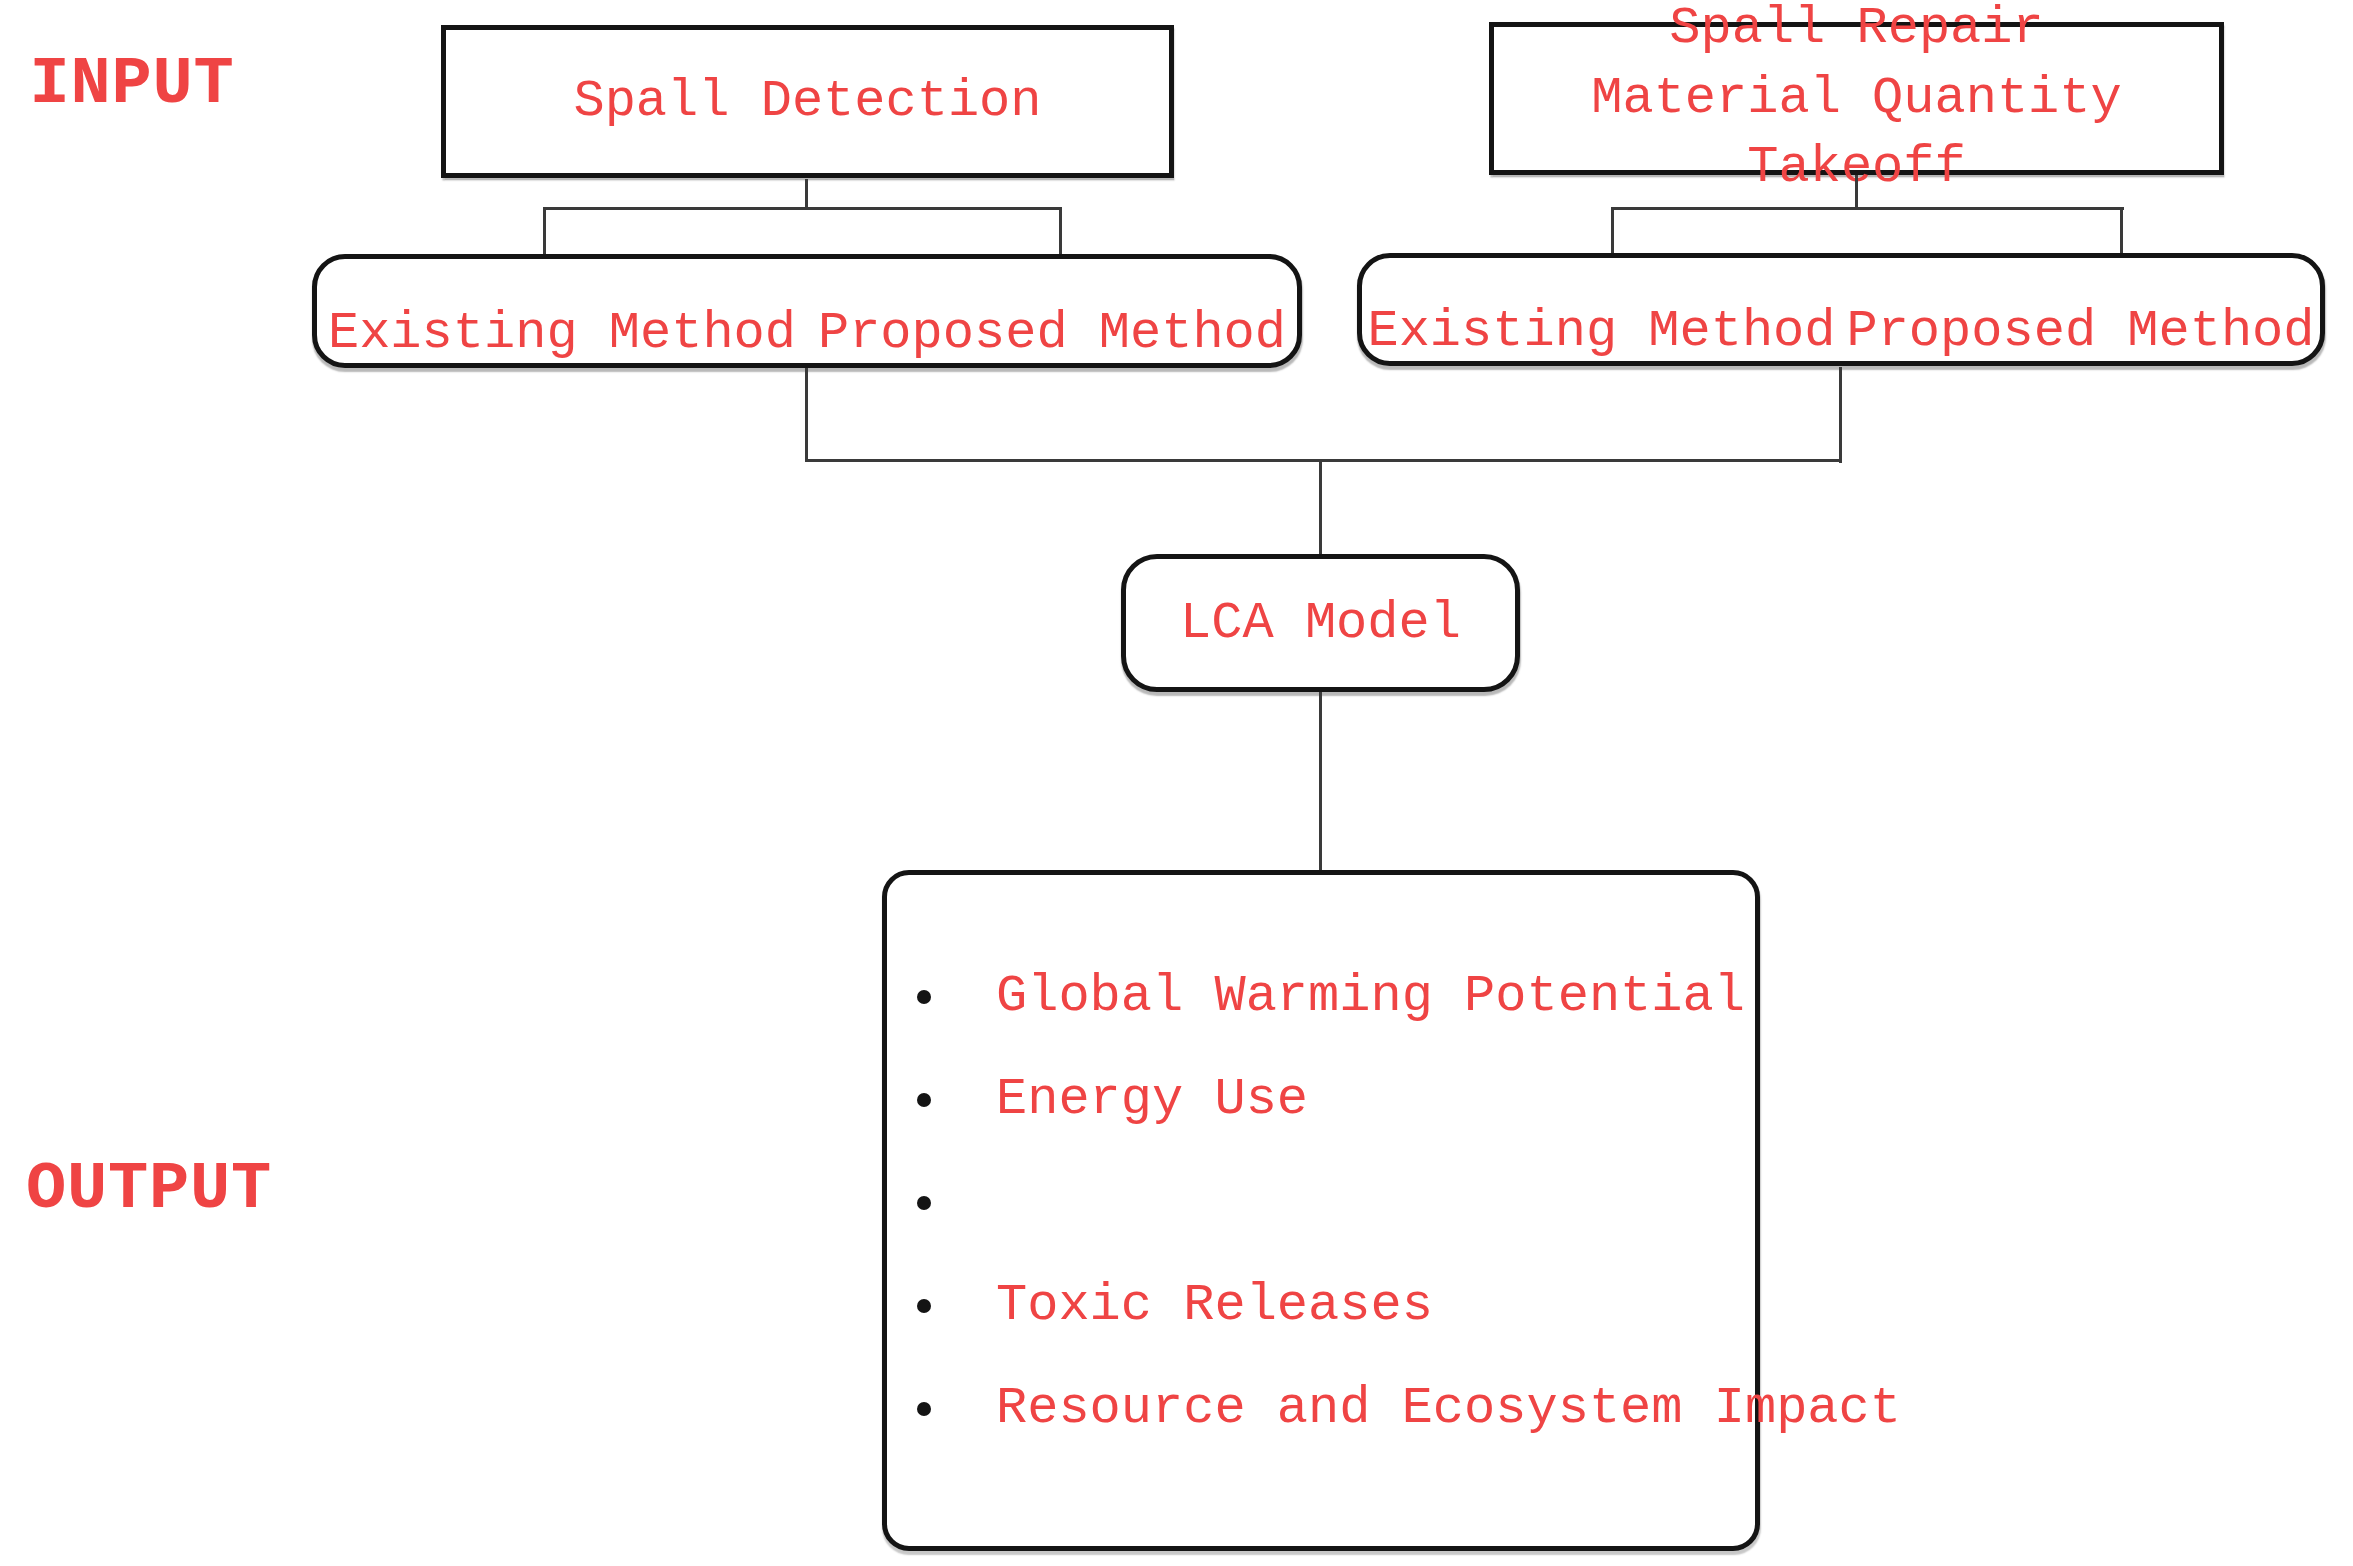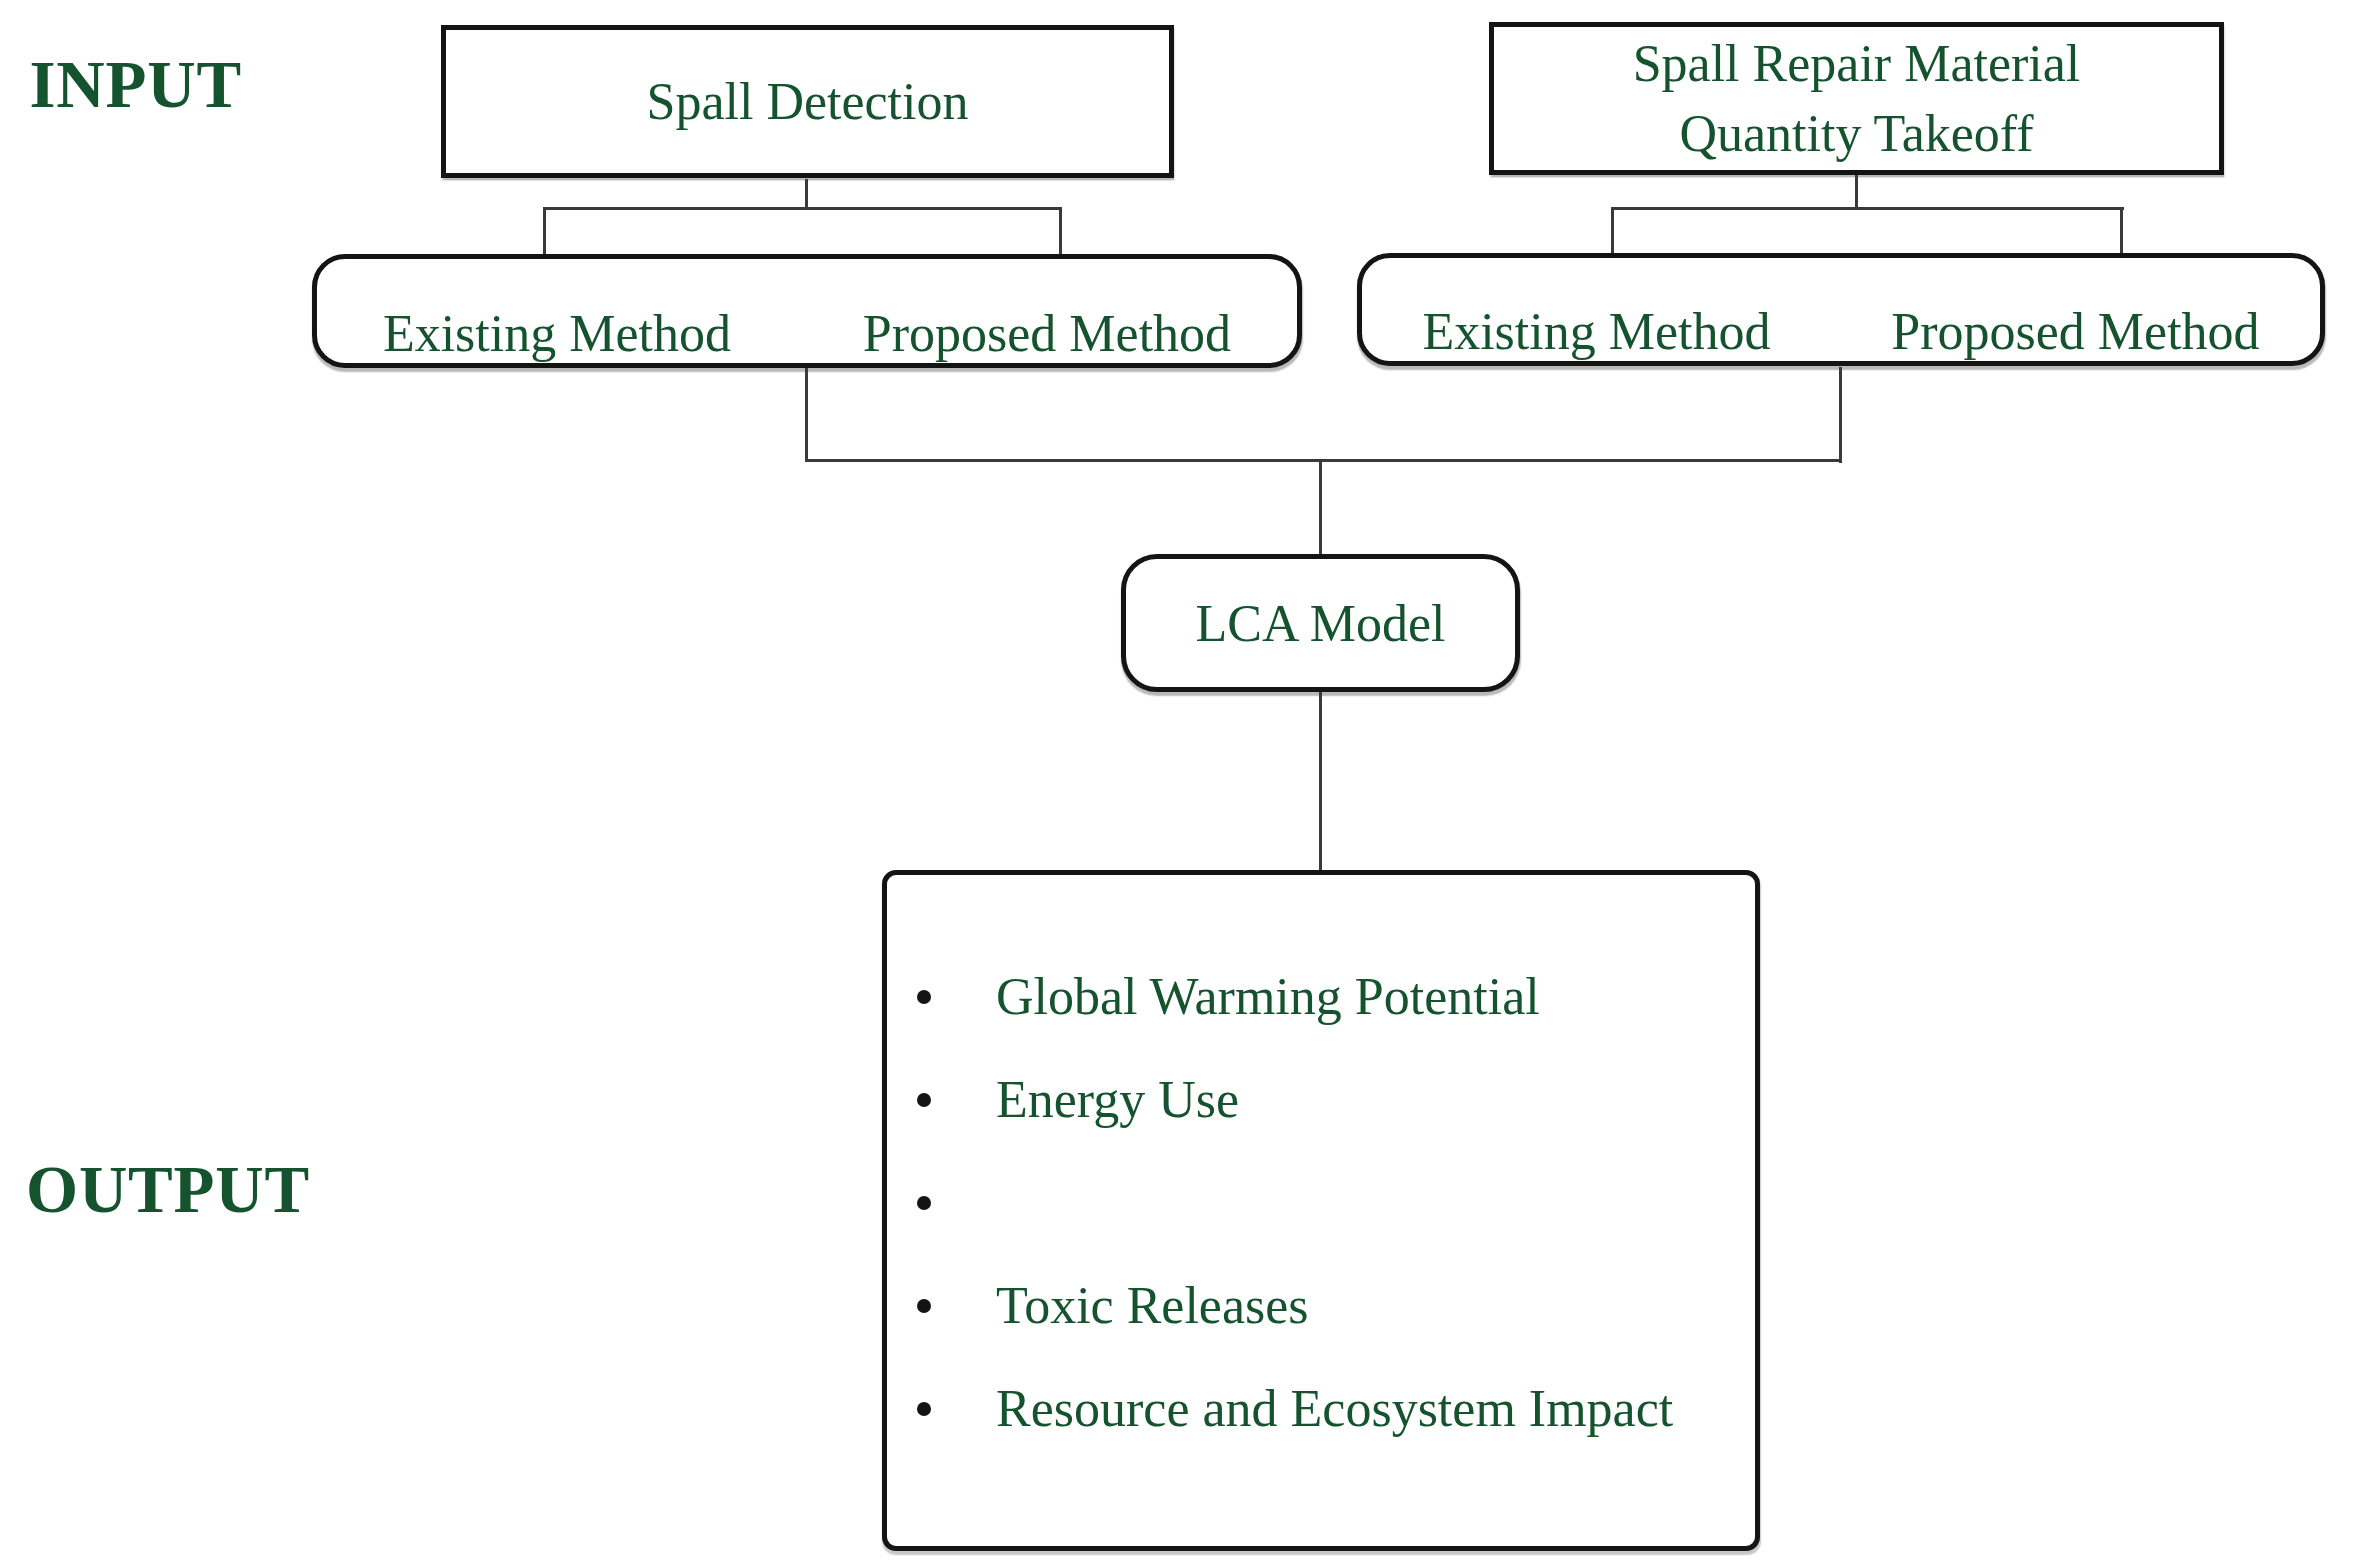--- a/index.html
+++ b/index.html
@@ -5,22 +5,22 @@
   html, body {
     margin: 0;
     padding: 0;
     background: #ffffff;
   }
   .canvas {
     position: relative;
     width: 2354px;
     height: 1566px;
     background: #ffffff;
-    font-family: Liberation Serif, serif;
-    color: #14532d;
+    font-family: Liberation Mono, monospace;
+    color: #ef4444;
     overflow: hidden;
   }
   .side-label {
     position: absolute;
     font-weight: bold;
     font-size: 67px;
     line-height: 1;
     letter-spacing: 0.8px;
   }
   .rect-box {
@@ -55,21 +55,21 @@
     margin-top: 44px;
   }
   .lca-box {
     justify-content: center;
     border-radius: 36px;
   }
   .output-box {
     position: absolute;
     box-sizing: border-box;
     border: 5.7px solid #141414;
-    border-radius: 14px;
+    border-radius: 27px;
     background: #ffffff;
     box-shadow: 0.8px 3.3px 1.6px rgba(0,0,0,0.22);
   }
   .output-box ul {
     list-style: none;
     margin: 70px 0 0 0;
     padding: 0;
   }
   .output-box li {
     position: relative;

